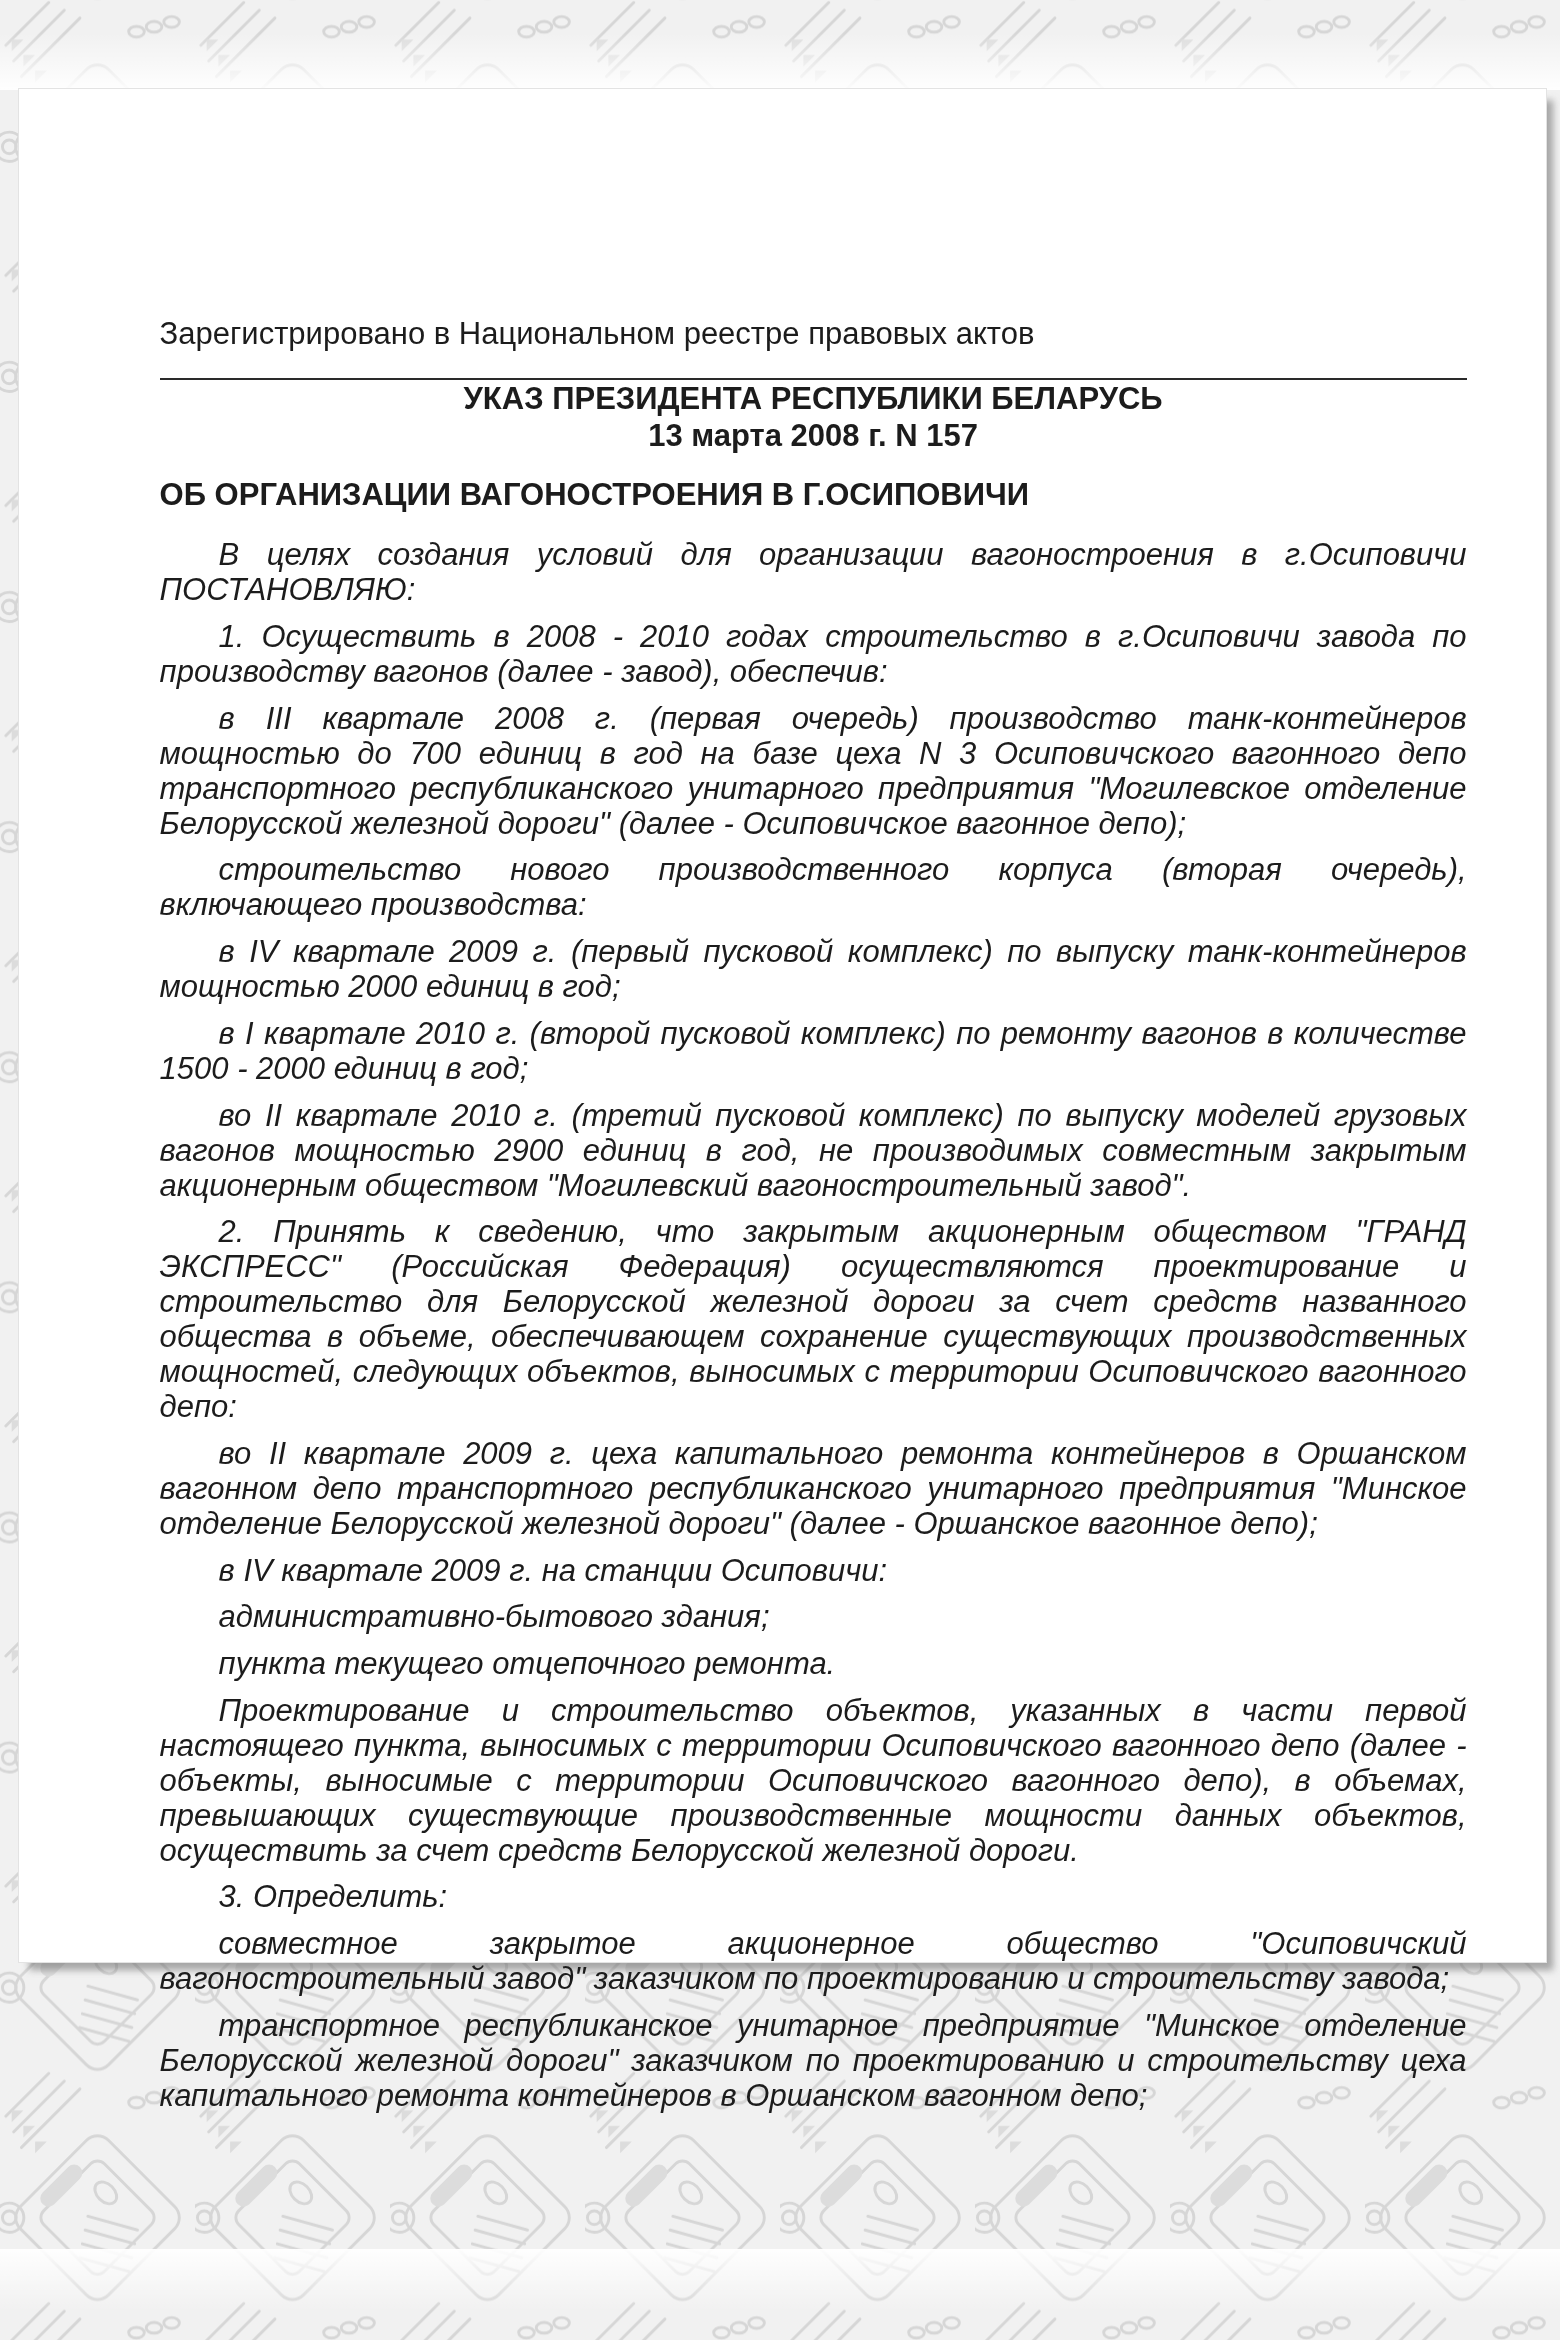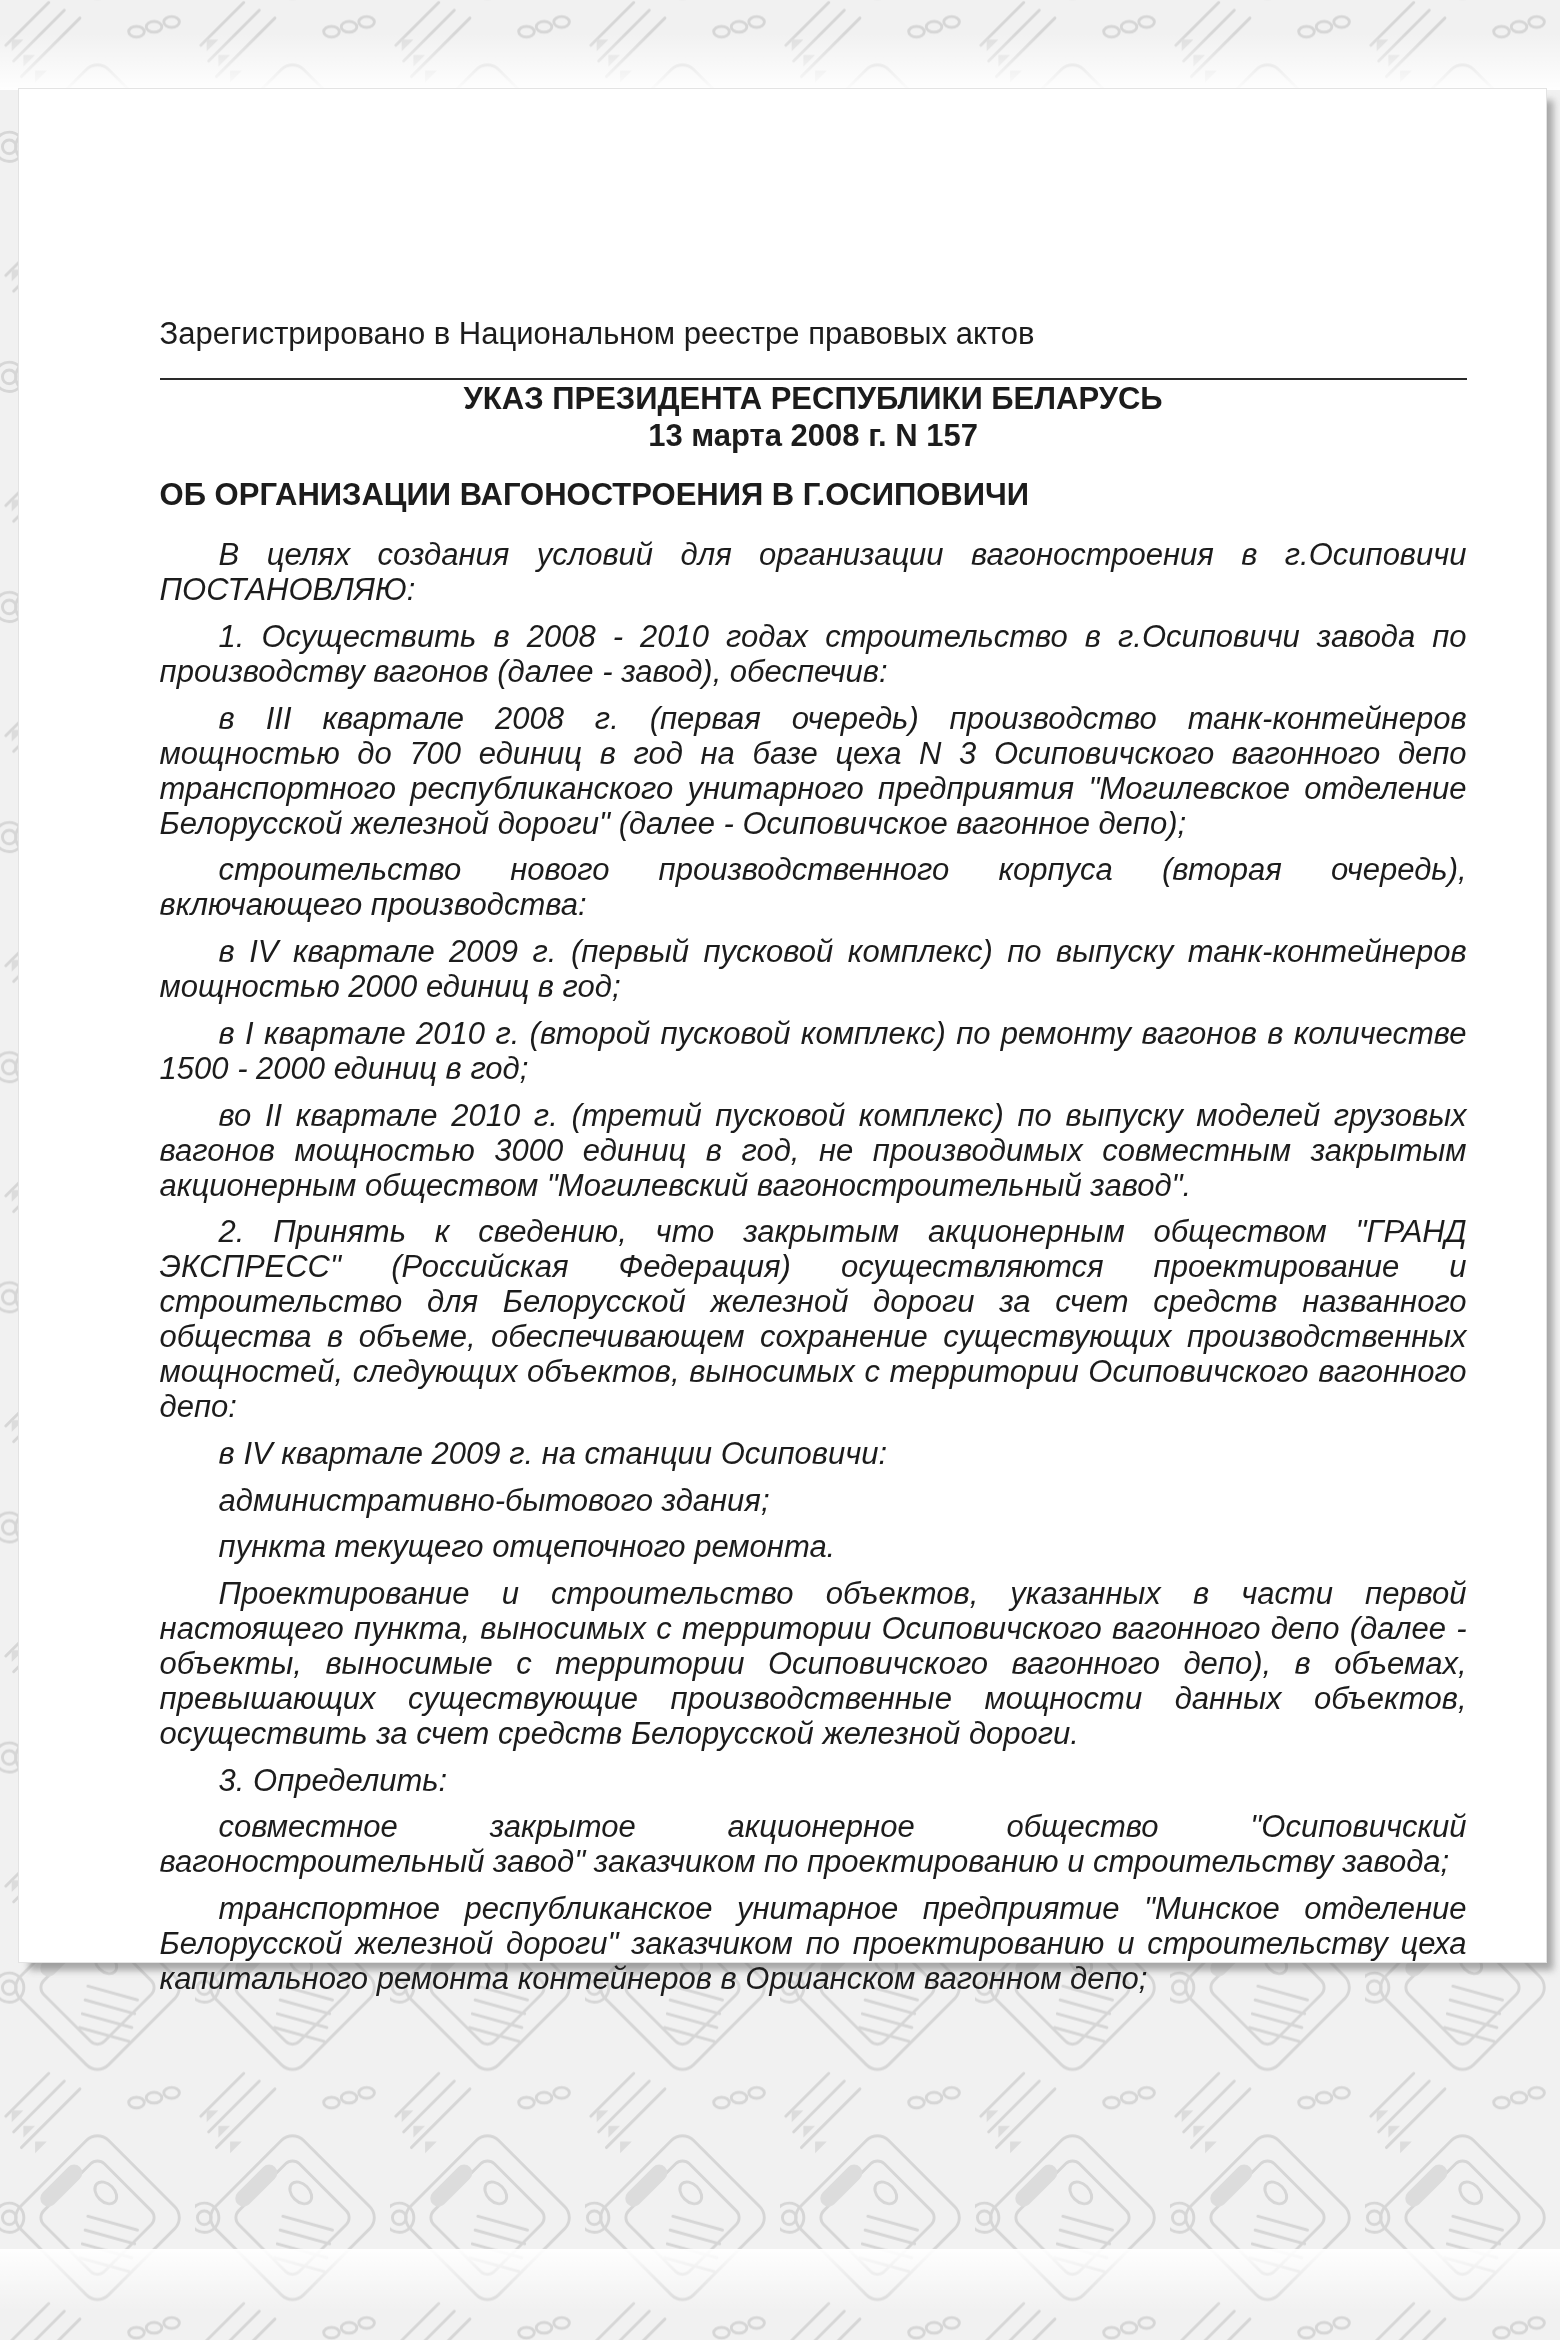--- a/index.html
+++ b/index.html
@@ -88,22 +88,23 @@
 
     <p class="subject">ОБ ОРГАНИЗАЦИИ ВАГОНОСТРОЕНИЯ В Г.ОСИПОВИЧИ</p>
 
     <div class="body-block">
         <p>В целях создания условий для организации вагоностроения в г.Осиповичи ПОСТАНОВЛЯЮ:</p>
         <p>1. Осуществить в 2008 - 2010 годах строительство в г.Осиповичи завода по производству вагонов (далее - завод), обеспечив:</p>
         <p>в III квартале 2008 г. (первая очередь) производство танк-контейнеров мощностью до 700 единиц в год на базе цеха N 3 Осиповичского вагонного депо транспортного республиканского унитарного предприятия "Могилевское отделение Белорусской железной дороги" (далее - Осиповичское вагонное депо);</p>
         <p>строительство нового производственного корпуса (вторая очередь), включающего производства:</p>
         <p>в IV квартале 2009 г. (первый пусковой комплекс) по выпуску танк-контейнеров мощностью 2000 единиц в год;</p>
         <p>в I квартале 2010 г. (второй пусковой комплекс) по ремонту вагонов в количестве 1500 - 2000 единиц в год;</p>
-        <p>во II квартале 2010 г. (третий пусковой комплекс) по выпуску моделей грузовых вагонов мощностью 3000 единиц в год, не производимых совместным закрытым акционерным обществом "Могилевский вагоностроительный завод".</p>
+        <p>во II квартале 2010 г. (третий пусковой комплекс) по выпуску моделей грузовых вагонов мощностью 2900 единиц в год, не производимых совместным закрытым акционерным обществом "Могилевский вагоностроительный завод".</p>
         <p>2. Принять к сведению, что закрытым акционерным обществом "ГРАНД ЭКСПРЕСС" (Российская Федерация) осуществляются проектирование и строительство для Белорусской железной дороги за счет средств названного общества в объеме, обеспечивающем сохранение существующих производственных мощностей, следующих объектов, выносимых с территории Осиповичского вагонного депо:</p>
+        <p>во II квартале 2009 г. цеха капитального ремонта контейнеров в Оршанском вагонном депо транспортного республиканского унитарного предприятия "Минское отделение Белорусской железной дороги" (далее - Оршанское вагонное депо);</p>
         <p>в IV квартале 2009 г. на станции Осиповичи:</p>
         <p>административно-бытового здания;</p>
         <p>пункта текущего отцепочного ремонта.</p>
         <p>Проектирование и строительство объектов, указанных в части первой настоящего пункта, выносимых с территории Осиповичского вагонного депо (далее - объекты, выносимые с территории Осиповичского вагонного депо), в объемах, превышающих существующие производственные мощности данных объектов, осуществить за счет средств Белорусской железной дороги.</p>
         <p>3. Определить:</p>
         <p>совместное закрытое акционерное общество "Осиповичский вагоностроительный завод" заказчиком по проектированию и строительству завода;</p>
         <p>транспортное республиканское унитарное предприятие "Минское отделение Белорусской железной дороги" заказчиком по проектированию и строительству цеха капитального ремонта контейнеров в Оршанском вагонном депо;</p>
       </div>
   </div>
 </div>

